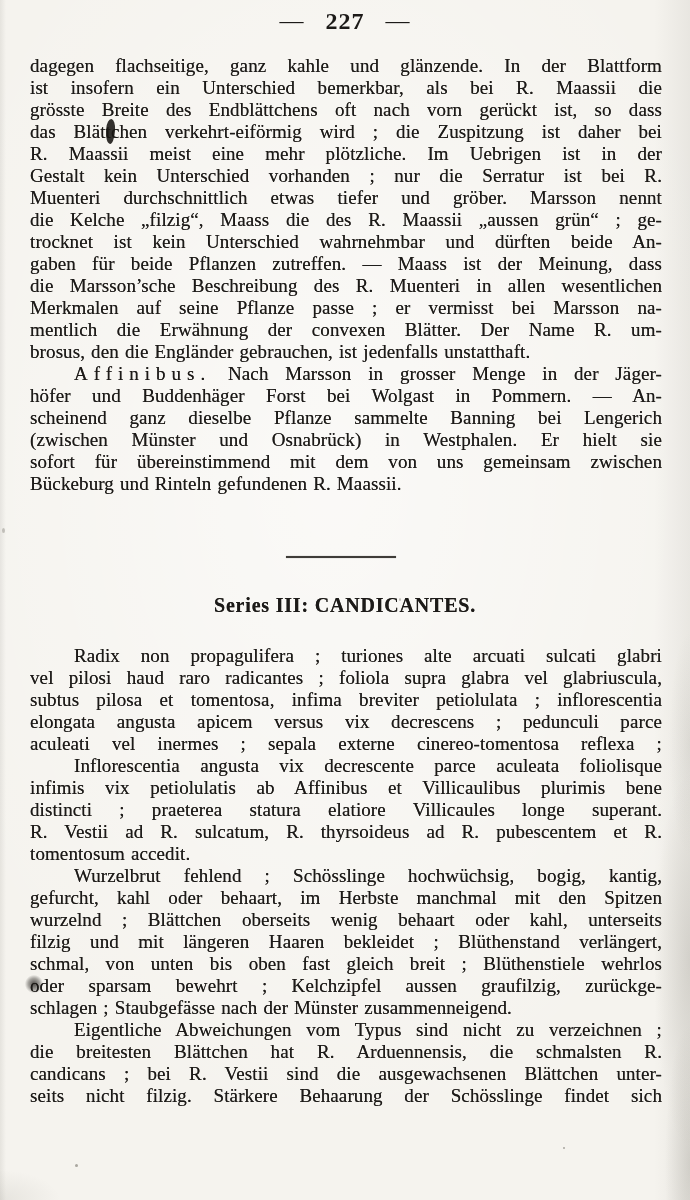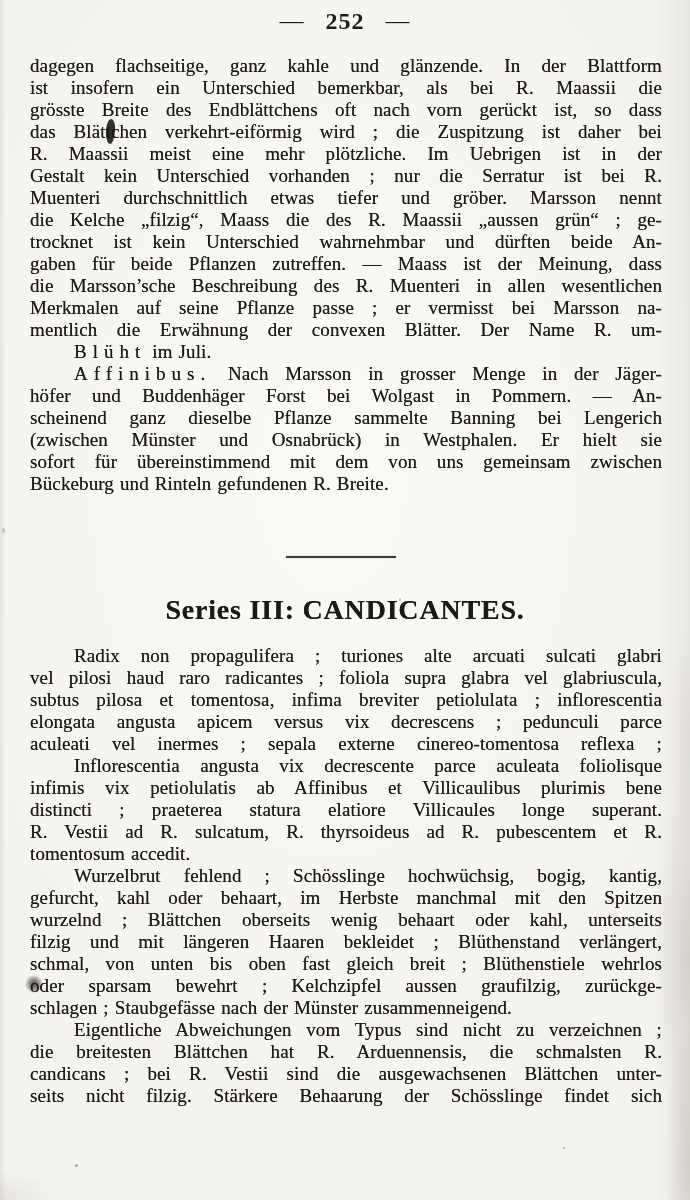--- a/index.html
+++ b/index.html
@@ -50,21 +50,21 @@
   .line{white-space:normal;}
   .line.j{text-align:justify;text-align-last:justify;}
   .line.ind{text-indent:44px;}
   .gesperrt{letter-spacing:6px;}
   .divider{
     position:absolute;top:556px;left:286px;width:110px;height:2px;
     background:#3f3c38;box-shadow:0 0 1px rgba(0,0,0,.5);
   }
   .series-heading{
     position:absolute;top:594px;left:0;width:690px;
-    text-align:center;font-size:28px;font-weight:bold;
+    text-align:center;font-size:20px;font-weight:bold;
     letter-spacing:.8px;
     text-shadow:0 0 .6px rgba(25,22,18,.8);
   }
   .blot1{
     position:absolute;left:106px;top:119px;width:9px;height:25px;
     background:#171411;border-radius:50% 50% 45% 55%/40% 45% 55% 50%;
     transform:rotate(4deg);opacity:.88;
   }
   .blot2{
     position:absolute;left:25px;top:975px;width:18px;height:18px;
@@ -76,50 +76,48 @@
   .sp3{left:2px;top:528px;width:3px;height:5px;opacity:.35;}
   .sp4{left:399px;top:598px;width:2px;height:3px;opacity:.4;}
 </style>
 </head>
 <body>
 
 <div class="page">
 
   <div class="pg-header">
     <span class="dash">—</span>
-    <span class="num">252</span>
+    <span class="num">227</span>
     <span class="dash">—</span>
   </div>
 
   <div class="col col-top">
       <div>
         <div class="line j">dagegen flachseitige, ganz kahle und glänzende. In der Blattform</div>
         <div class="line j">ist insofern ein Unterschied bemerkbar, als bei R. Maassii die</div>
         <div class="line j">grösste Breite des Endblättchens oft nach vorn gerückt ist, so dass</div>
         <div class="line j">das Blättchen verkehrt-eiförmig wird ; die Zuspitzung ist daher bei</div>
         <div class="line j">R. Maassii meist eine mehr plötzliche. Im Uebrigen ist in der</div>
         <div class="line j">Gestalt kein Unterschied vorhanden ; nur die Serratur ist bei R.</div>
         <div class="line j">Muenteri durchschnittlich etwas tiefer und gröber. Marsson nennt</div>
         <div class="line j">die Kelche „filzig“, Maass die des R. Maassii „aussen grün“ ; ge-</div>
         <div class="line j">trocknet ist kein Unterschied wahrnehmbar und dürften beide An-</div>
         <div class="line j">gaben für beide Pflanzen zutreffen. — Maass ist der Meinung, dass</div>
         <div class="line j">die Marsson’sche Beschreibung des R. Muenteri in allen wesentlichen</div>
         <div class="line j">Merkmalen auf seine Pflanze passe ; er vermisst bei Marsson na-</div>
         <div class="line j">mentlich die Erwähnung der convexen Blätter. Der Name R. um-</div>
-      </div>
-      <div>
-        <div class="line ind"><span class="gesperrt">Blüht</span><span> im Juli.</span></div>
+        <div class="line">brosus, den die Engländer gebrauchen, ist jedenfalls unstatthaft.</div>
       </div>
       <div>
         <div class="line j ind"><span class="gesperrt">Affinibus.</span><span> Nach Marsson in grosser Menge in der Jäger-</span></div>
         <div class="line j">höfer und Buddenhäger Forst bei Wolgast in Pommern. — An-</div>
         <div class="line j">scheinend ganz dieselbe Pflanze sammelte Banning bei Lengerich</div>
         <div class="line j">(zwischen Münster und Osnabrück) in Westphalen. Er hielt sie</div>
         <div class="line j">sofort für übereinstimmend mit dem von uns gemeinsam zwischen</div>
-        <div class="line">Bückeburg und Rinteln gefundenen R. Breite.</div>
+        <div class="line">Bückeburg und Rinteln gefundenen R. Maassii.</div>
       </div>
     </div>
 
   <div class="divider"></div>
 
   <div class="series-heading">Series III: CANDICANTES.</div>
 
   <div class="col col-bottom">
       <div>
         <div class="line j ind">Radix non propagulifera ; turiones alte arcuati sulcati glabri</div>

